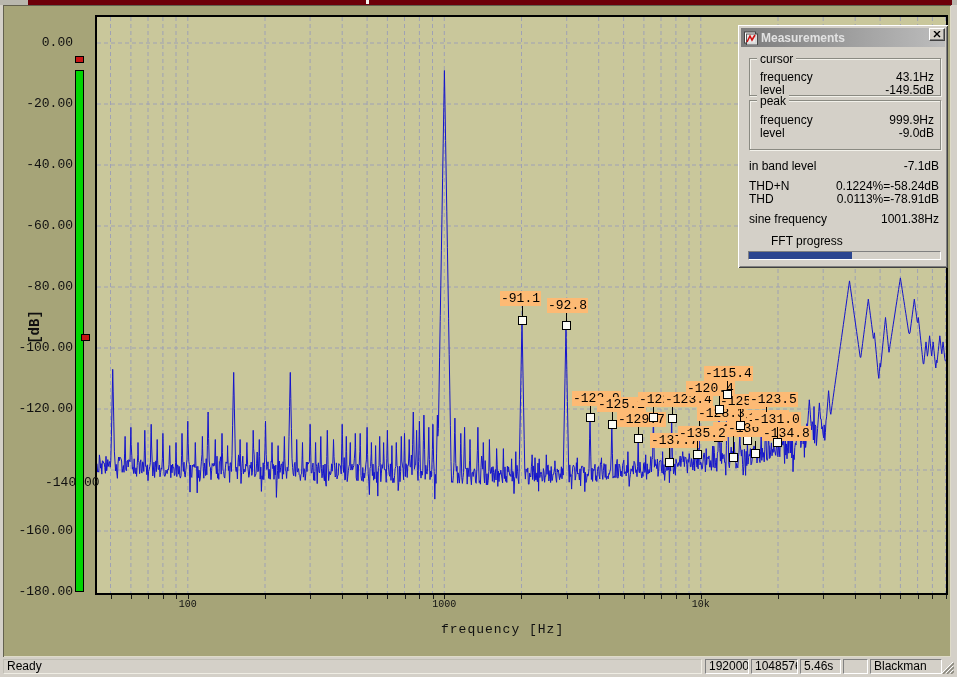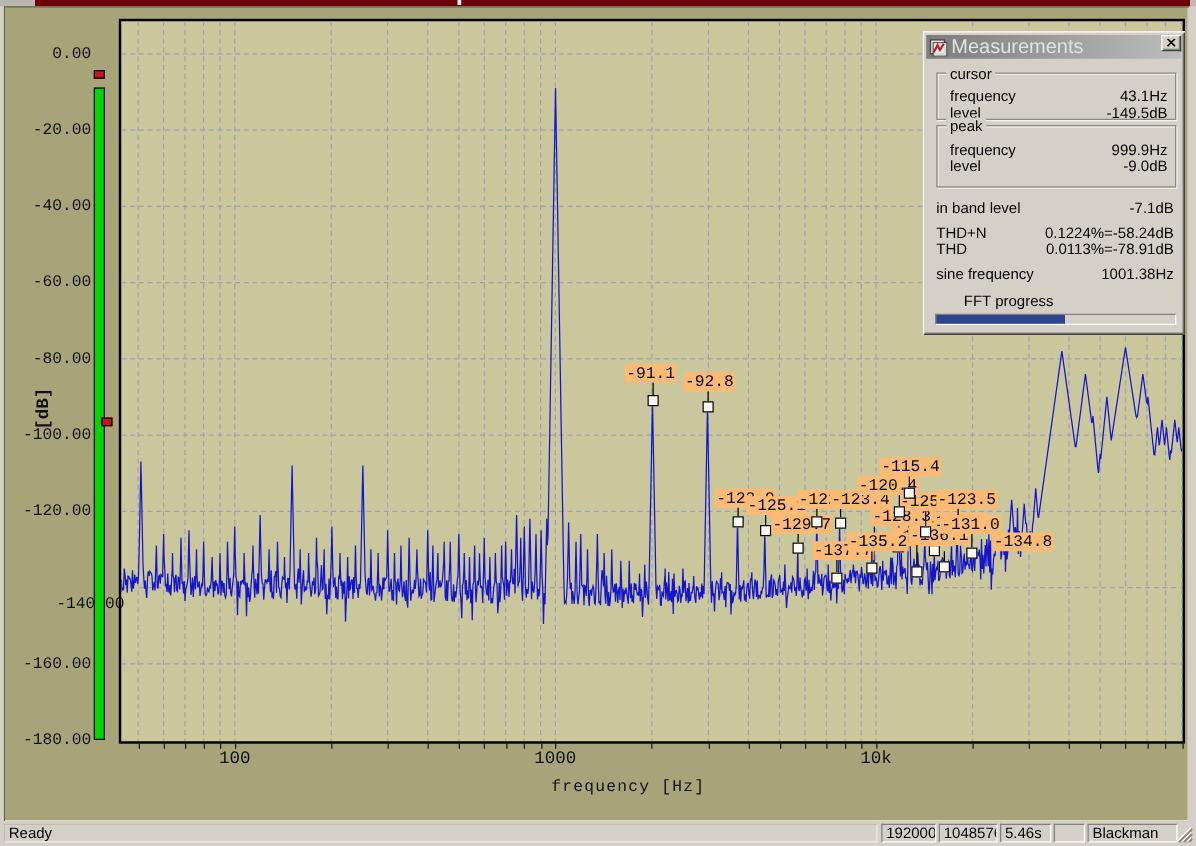--- a/index.html
+++ b/index.html
@@ -15,21 +15,21 @@
   
   #client { position:absolute; left:3px; top:5px; width:948px; height:652px; background:#a6a478;
             box-shadow: inset 1px 1px 0 #63614f, inset -1px -1px 0 #dedbc8; }
 
   
   #plot-frame { position:absolute; left:95px; top:15px; width:853px; height:580px;
                 border:2px solid #000; background:#c9c79b; }
   #plot-svg { position:absolute; left:0; top:0; }
 
   .ylab { position:absolute; left:5px; width:68px; text-align:right; font-size:13px; color:#101010; }
-  .xlab { position:absolute; text-align:center; font-size:14px; color:#101010; }
+  .xlab { position:absolute; text-align:center; font-size:10px; color:#101010; }
   #ylabel-db { position:absolute; left:14px; top:318px; width:44px; height:18px; font-size:14px;
                font-weight:bold; color:#101010; transform:rotate(-90deg); text-align:center; }
   #xlabel-freq { position:absolute; left:441px; top:622px; width:170px; text-align:left;
                  font-size:13px; color:#101010; letter-spacing:1px; }
   .xtick { position:absolute; top:595px; width:1px; height:4px; background:#1a1a1a; }
 
   
   #meter-bar { position:absolute; left:75px; width:9px; background:#00d600; border:1px solid #000; }
   .meter-tick { position:absolute; width:9px; height:7px; background:#c81414; border:1px solid #000; }
 
@@ -38,21 +38,21 @@
             height:15px; padding:0 1px; white-space:nowrap; font-family:"Liberation Mono","DejaVu Sans Mono",monospace; }
   .pk-line { position:absolute; width:1px; background:#000; }
   .pk-marker { position:absolute; width:9px; height:9px; background:#fcfcf5; border:1px solid #000; }
 
   
   #meas { position:absolute; left:738px; top:25px; width:210px; height:243px; background:#d4d0c8;
           box-shadow: inset 1px 1px 0 #ffffff, inset -1px -1px 0 #404040,
                       inset 2px 2px 0 #d4d0c8, inset -2px -2px 0 #808080; }
   #meas-title { position:absolute; left:3px; top:3px; right:3px; height:19px;
                 background:linear-gradient(90deg,#7c7c7c,#bdbdbd); display:flex; align-items:center; }
-  #meas-title-text { color:#e2e2e2; font-weight:normal; font-size:16px; margin-left:3px; }
+  #meas-title-text { color:#e2e2e2; font-weight:bold; font-size:12px; margin-left:3px; }
   #meas-icon { width:15px; height:14px; margin-left:2px; flex:0 0 auto; }
   #close-btn { position:absolute; right:3px; top:3px; width:16px; height:13px; background:#d4d0c8;
                border:1px solid; border-color:#ffffff #404040 #404040 #ffffff;
                box-shadow: inset -1px -1px 0 #808080; display:flex; align-items:center; justify-content:center; }
   .grp { position:absolute; left:11px; width:192px; border:1px solid #8a8a82;
          box-shadow: inset 1px 1px 0 #f2f1ea, 1px 1px 0 #f2f1ea; }
   .grp-legend { position:absolute; top:-7px; left:7px; background:#d4d0c8; padding:0 3px; font-size:12px; color:#000; }
   .mrow { position:absolute; left:0; width:100%; height:13px; font-size:12px; color:#000; }
   .mrow .lbl { position:absolute; left:8px; top:0; }
   .mrow .val { position:absolute; right:8px; top:0; text-align:center; }
@@ -163,21 +163,21 @@
     <div class="pk-marker" style="left: 693px; top: 450px;"></div>
     <div class="pk-box" style="left: 678px; top: 426px;">-135.2</div>
     <div class="pk-line" style="left: 719px; top: 396px; height: 9px;"></div>
     <div class="pk-marker" style="left: 715px; top: 405px;"></div>
     <div class="pk-box" style="left: 686px; top: 381px;">-120.4</div>
     <div class="pk-line" style="left: 727px; top: 381px; height: 9px;"></div>
     <div class="pk-marker" style="left: 723px; top: 390px;"></div>
     <div class="pk-box" style="left: 704px; top: 366px;">-115.4</div>
     <div class="pk-line" style="left: 755px; top: 441px; height: 8px;"></div>
     <div class="pk-marker" style="left: 751px; top: 449px;"></div>
-    <div class="pk-box" style="left: 794px; top: 426px;">-134.8</div>
+    <div class="pk-box" style="left: 762px; top: 426px;">-134.8</div>
     <div class="pk-line" style="left: 766px; top: 407px; height: 8px;"></div>
     <div class="pk-marker" style="left: 762px; top: 415px;"></div>
     <div class="pk-box" style="left: 749px; top: 392px;">-123.5</div>
     <div class="pk-line" style="left: 777px; top: 427px; height: 11px;"></div>
     <div class="pk-marker" style="left: 773px; top: 438px;"></div>
     <div class="pk-box" style="left: 752px; top: 412px;">-131.0</div>
     <div class="pk-line" style="left: 522px; top: 306px; height: 10px;"></div>
     <div class="pk-marker" style="left: 518px; top: 316px;"></div>
     <div class="pk-box" style="left: 500px; top: 291px;">-91.1</div>
     <div class="pk-line" style="left: 566px; top: 313px; height: 8px;"></div>

